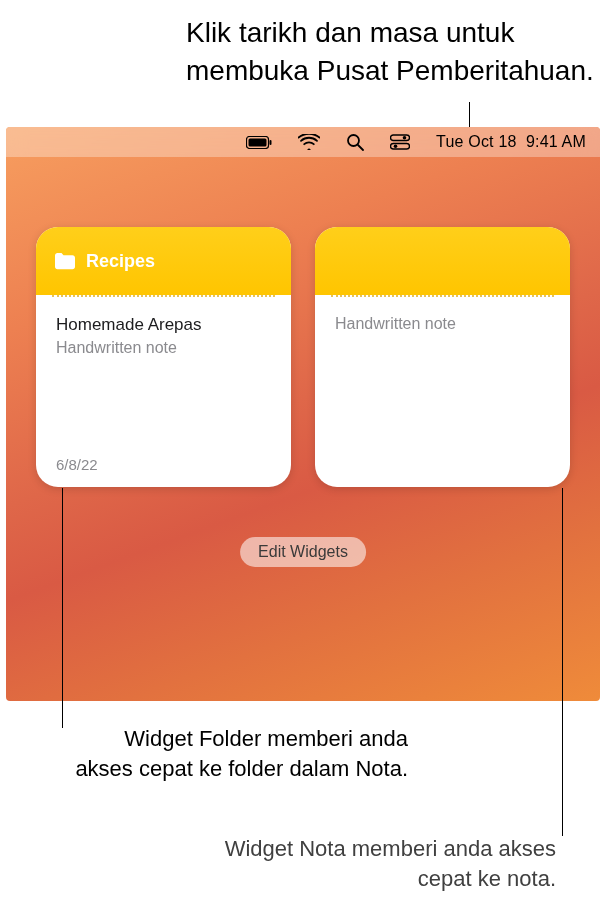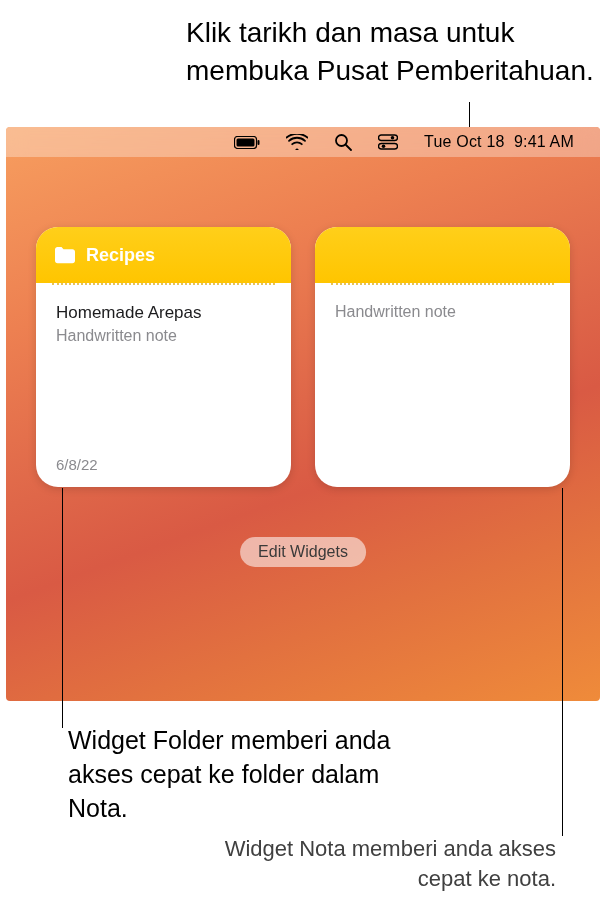--- a/index.html
+++ b/index.html
@@ -41,21 +41,21 @@
       overflow: hidden;
       border-radius: 4px;
     }
     .menubar {
       height: 30px;
       background: rgba(255,255,255,0.32);
       backdrop-filter: blur(10px);
       display: flex;
       align-items: center;
       justify-content: flex-end;
-      padding: 0 26px;
+      padding: 0 14px;
       gap: 26px;
     }
     .menubar .icon {
       display: flex;
       align-items: center;
       justify-content: center;
       color: #000;
     }
     .menubar .datetime {
       font-size: 16px;
@@ -72,21 +72,21 @@
       width: 256px;
       height: 260px;
       background: #fff;
       border-radius: 22px;
       box-shadow: 0 2px 8px rgba(0,0,0,0.15);
       overflow: hidden;
       display: flex;
       flex-direction: column;
     }
     .widget-header {
-      height: 56px;
+      height: 68px;
       background: linear-gradient(180deg, #ffcf1a, #ffc500);
       display: flex;
       align-items: center;
       padding: 0 18px;
       gap: 10px;
     }
     .widget-header.blank {
       justify-content: center;
     }
     .widget-header .folder-icon {
@@ -152,23 +152,24 @@
       top: 488px;
       width: 1px;
       height: 348px;
       background: #000;
     }
     .callout-left {
       position: absolute;
       top: 724px;
       left: 68px;
       width: 340px;
-      font-size: 25px;
+      font-size: 22px;
       line-height: 1.35;
       color: #000;
+      text-align: right;
     }
     .callout-right {
       position: absolute;
       top: 834px;
       right: 50px;
       width: 360px;
       font-size: 22px;
       line-height: 1.35;
       color: #404040;
       text-align: right;

